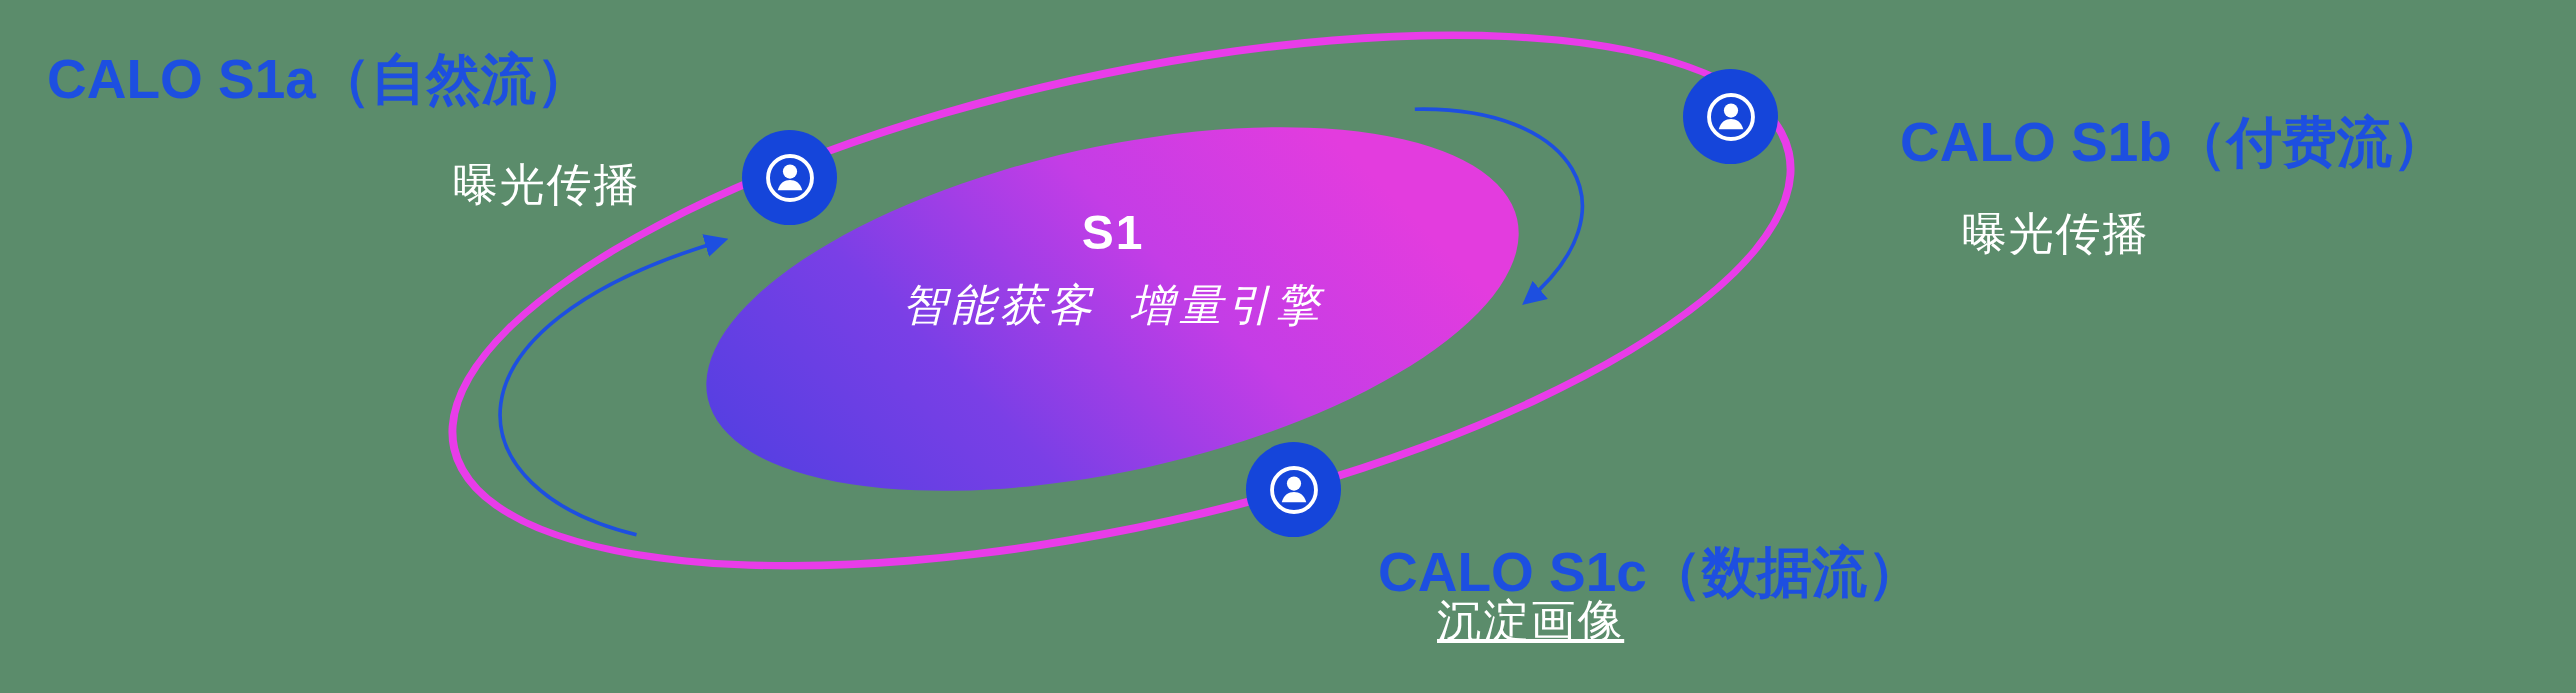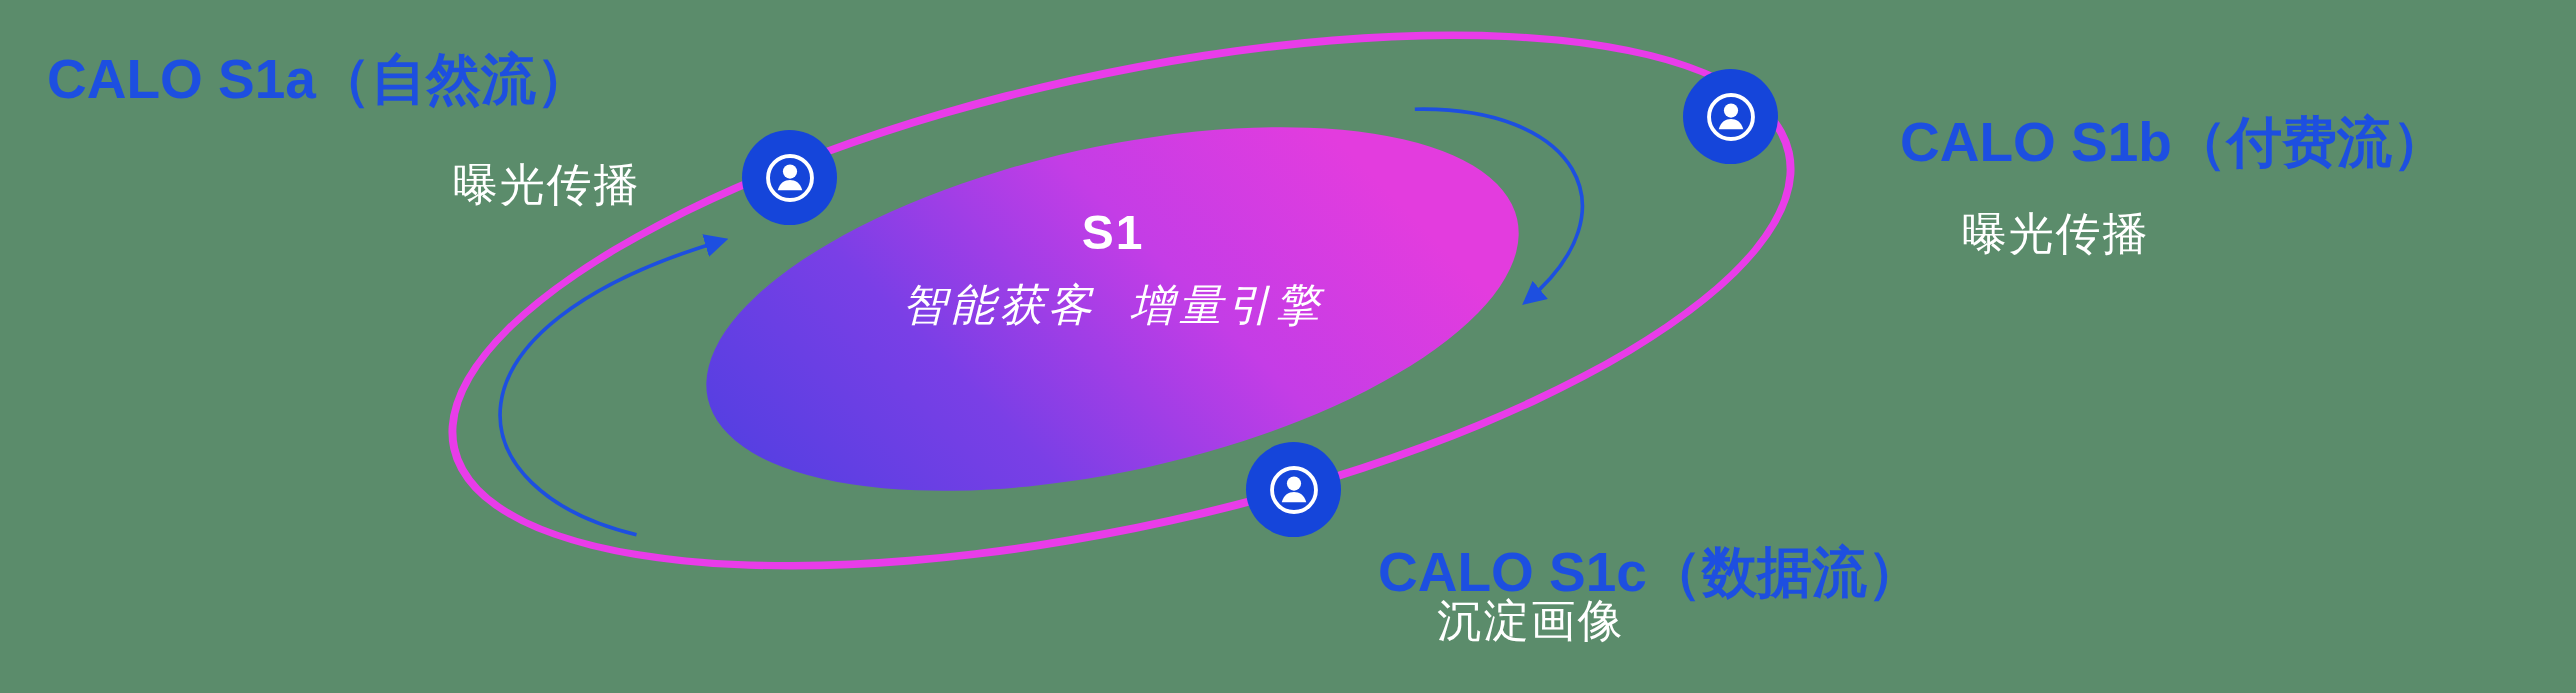--- a/index.html
+++ b/index.html
@@ -116,16 +116,16 @@
   <div class="label-white" style="left:1962px; top:204px;">曝光传播</div>
 
   <div class="node" style="left:1246px; top:442px;">
     <svg viewBox="0 0 48 48">
       <circle cx="24" cy="24" r="17" fill="none" stroke="#ffffff" stroke-width="3"></circle>
       <circle cx="24" cy="19" r="5.5" fill="#ffffff"></circle>
       <path d="M14.5 33.5 C16 27.5 20 25.5 24 25.5 C28 25.5 32 27.5 33.5 33.5 Z" fill="#ffffff"></path>
     </svg>
   </div>
   <div class="label-blue" style="left:1378px; top:508px;">CALO S1c（数据流）</div>
-  <div class="label-white" style="left:1437px; top:591px;">沉淀画像</div>
+  <div class="label-white" style="left:1437px; top:591px;text-decoration:underline;">沉淀画像</div>
 
 </div>
 
 
 </body></html>

